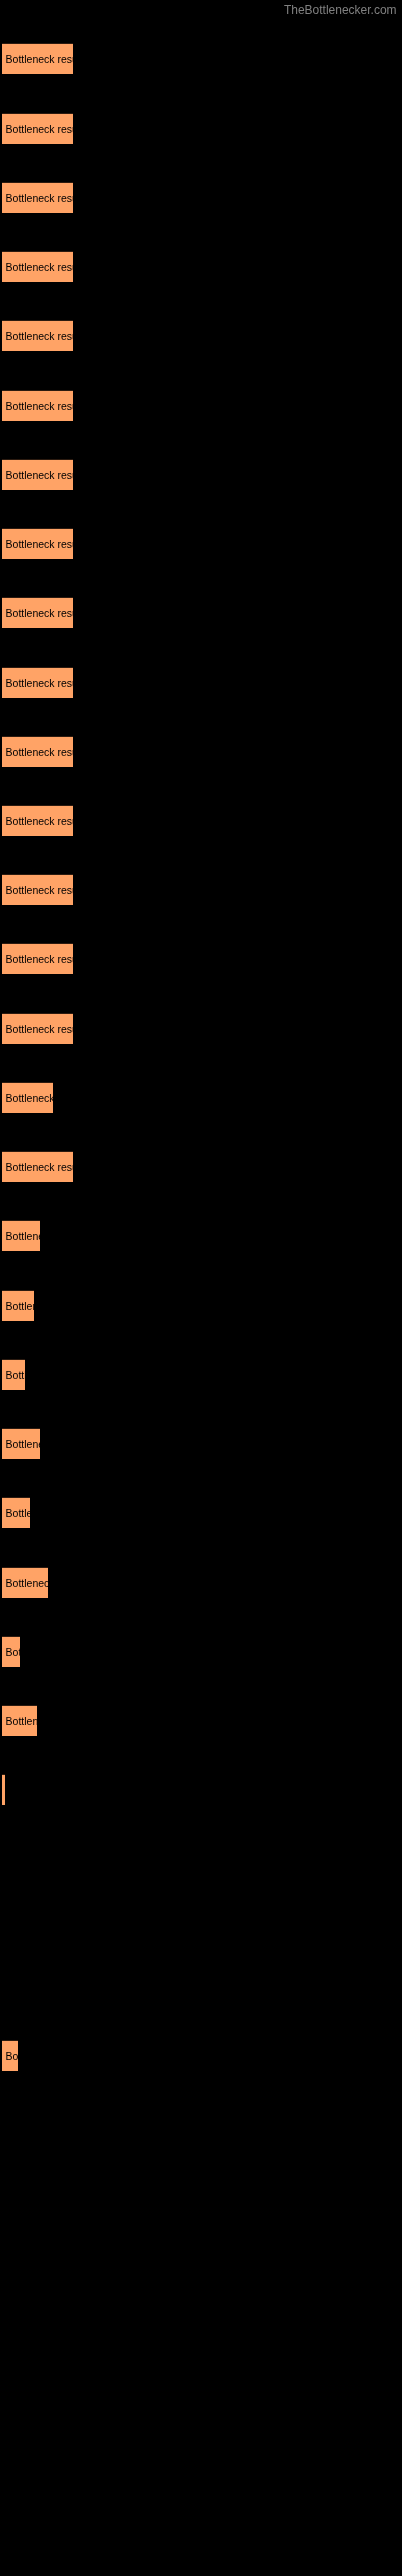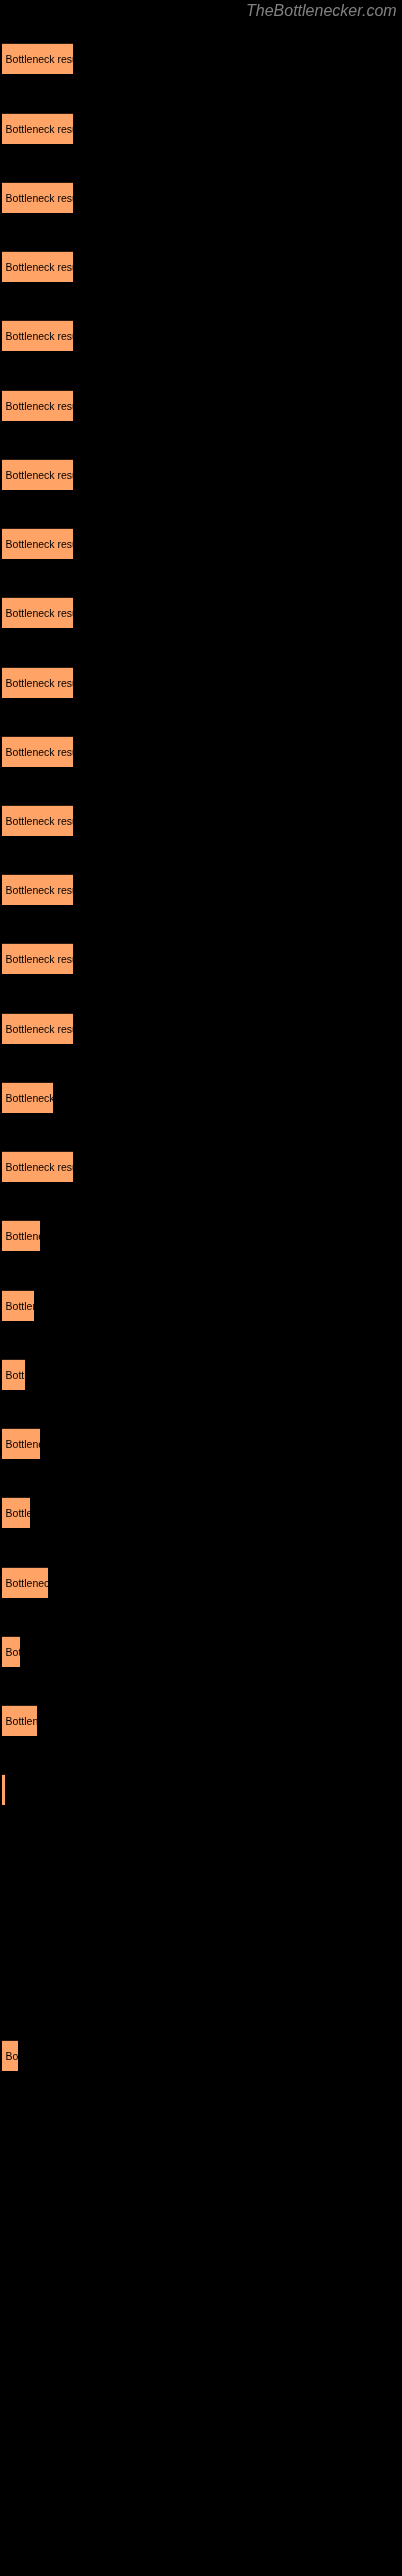--- a/index.html
+++ b/index.html
@@ -21,27 +21,26 @@
     left: 0;
     top: 0;
     width: 403px;
     height: 2576px;
     background: #000000;
   }
   #site-title {
     position: absolute;
     right: 6.4px;
     top: 0.8px;
-    font-size: 16px;
+    font-size: 12px;
     line-height: 19.3px;
     color: #808080;
     letter-spacing: 0px;
     white-space: nowrap;
     text-align: right;
-    font-style: italic;
   }
   #plot-area {
     position: absolute;
     left: 0;
     top: 0;
     width: 403px;
     height: 2576px;
   }
   .bar-row {
     position: absolute;

